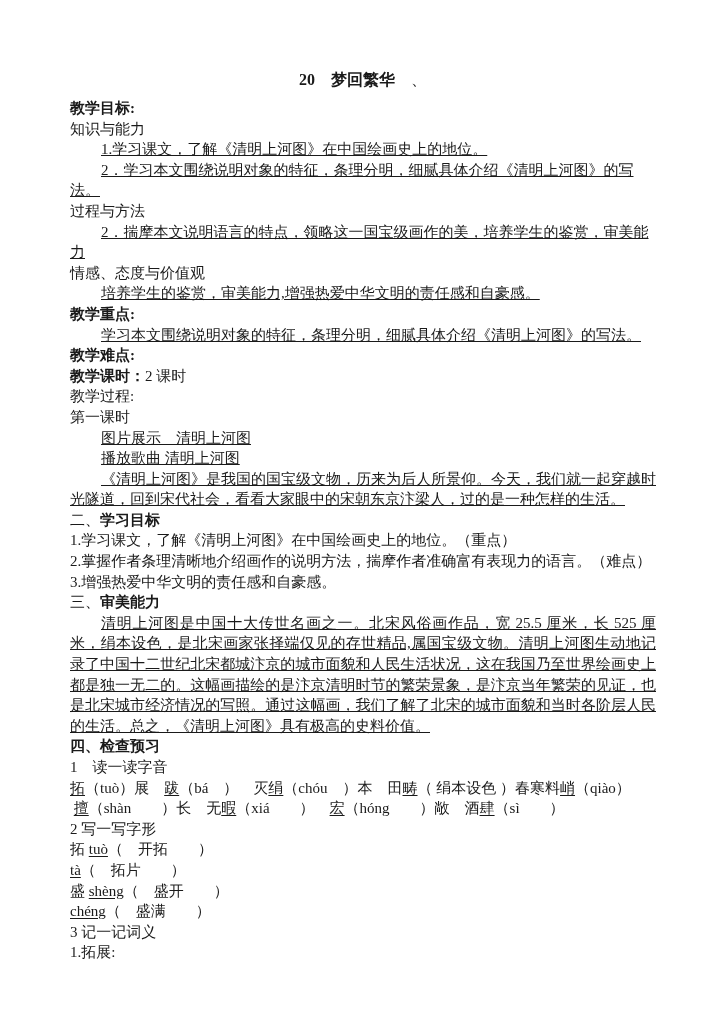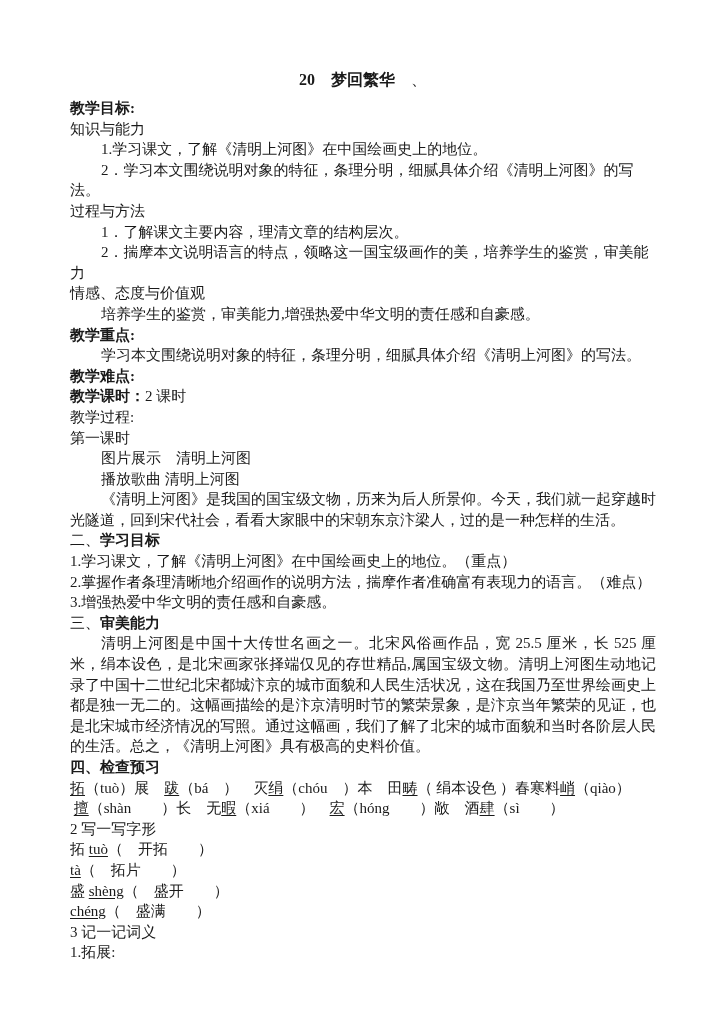--- a/index.html
+++ b/index.html
@@ -21,56 +21,56 @@
     line-height: 23px;
     margin: 0 0 7px 0;
     white-space: pre-wrap;
   }
   .line {
     margin: 0;
     font-size: 15px;
     line-height: 20.6px;
     white-space: pre-wrap;
   }
-  .indent { text-indent: 31px; }
+  .indent { text-indent: 31px; text-decoration: underline; }
   .para { text-align: justify; white-space: normal; }
   .b { font-weight: bold; }
   .u { text-decoration: underline; text-underline-offset: 2px; }
 </style>
 </head>
 <body>
 
 <div class="page">
   <p class="doc-title"><span class="b">20　</span><span class="b">梦回繁华</span><span>　、</span></p>
   <div>
       <p class="line"><span class="b">教学目标:</span></p>
       <p class="line"><span>知识与能力</span></p>
       <p class="line indent"><span>1.学习课文，了解《清明上河图》在中国绘画史上的地位。</span></p>
       <p class="line indent"><span>2．学习本文围绕说明对象的特征，条理分明，细腻具体介绍《清明上河图》的写法。</span></p>
       <p class="line"><span>过程与方法</span></p>
-      <p class="line indent"><span>1．了解课文主要内容，理清文章的结构层次。</span></p>
       <p class="line indent"><span>2．揣摩本文说明语言的特点，领略这一国宝级画作的美，培养学生的鉴赏，审美能力</span></p>
       <p class="line"><span>情感、态度与价值观</span></p>
       <p class="line indent"><span>培养学生的鉴赏，审美能力,增强热爱中华文明的责任感和自豪感。</span></p>
       <p class="line"><span class="b">教学重点:</span></p>
       <p class="line indent"><span>学习本文围绕说明对象的特征，条理分明，细腻具体介绍《清明上河图》的写法。</span></p>
       <p class="line"><span class="b">教学难点:</span></p>
       <p class="line"><span class="b">教学课时：</span><span>2 课时</span></p>
       <p class="line"><span>教学过程:</span></p>
       <p class="line"><span>第一课时</span></p>
       <p class="line indent"><span>图片展示　清明上河图</span></p>
       <p class="line indent"><span>播放歌曲 清明上河图</span></p>
       <p class="line indent para"><span>《清明上河图》是我国的国宝级文物，历来为后人所景仰。今天，我们就一起穿越时光隧道，回到宋代社会，看看大家眼中的宋朝东京汴梁人，过的是一种怎样的生活。</span></p>
       <p class="line"><span>二、</span><span class="b">学习目标</span></p>
       <p class="line"><span>1.学习课文，了解《清明上河图》在中国绘画史上的地位。（重点）</span></p>
       <p class="line"><span>2.掌握作者条理清晰地介绍画作的说明方法，揣摩作者准确富有表现力的语言。（难点）</span></p>
       <p class="line"><span>3.增强热爱中华文明的责任感和自豪感。</span></p>
       <p class="line"><span>三、</span><span class="b">审美能力</span></p>
       <p class="line indent para"><span>清明上河图是中国十大传世名画之一。北宋风俗画作品，宽 25.5 厘米，长 525 厘米，绢本设色，是北宋画家张择端仅见的存世精品,属国宝级文物。清明上河图生动地记录了中国十二世纪北宋都城汴京的城市面貌和人民生活状况，这在我国乃至世界绘画史上都是独一无二的。这幅画描绘的是汴京清明时节的繁荣景象，是汴京当年繁荣的见证，也是北宋城市经济情况的写照。通过这幅画，我们了解了北宋的城市面貌和当时各阶层人民的生活。总之，《清明上河图》具有极高的史料价值。</span></p>
       <p class="line"><span class="b">四、检查预习</span></p>
+      <p class="line"><span>1　读一读字音</span></p>
       <p class="line"><span class="u">拓</span><span>（tuò）展　</span><span class="u">跋</span><span>（bá　）　灭</span><span class="u">绢</span><span>（chóu　）本　田</span><span class="u">畴</span><span>（ 绢本设色 ）春寒料</span><span class="u">峭</span><span>（qiào）</span></p>
       <p class="line"><span> </span><span class="u">擅</span><span>（shàn　　）长　无</span><span class="u">暇</span><span>（xiá　　）　</span><span class="u">宏</span><span>（hóng　　）敞　酒</span><span class="u">肆</span><span>（sì　　）</span></p>
       <p class="line"><span>2 写一写字形</span></p>
       <p class="line"><span>拓 </span><span class="u">tuò</span><span>（　开拓　　）</span></p>
       <p class="line"><span class="u">tà</span><span>（　拓片　　）</span></p>
       <p class="line"><span>盛 </span><span class="u">shèng</span><span>（　盛开　　）</span></p>
       <p class="line"><span class="u">chéng</span><span>（　盛满　　）</span></p>
       <p class="line"><span>3 记一记词义</span></p>
       <p class="line"><span>1.拓展:</span></p>
     </div>

